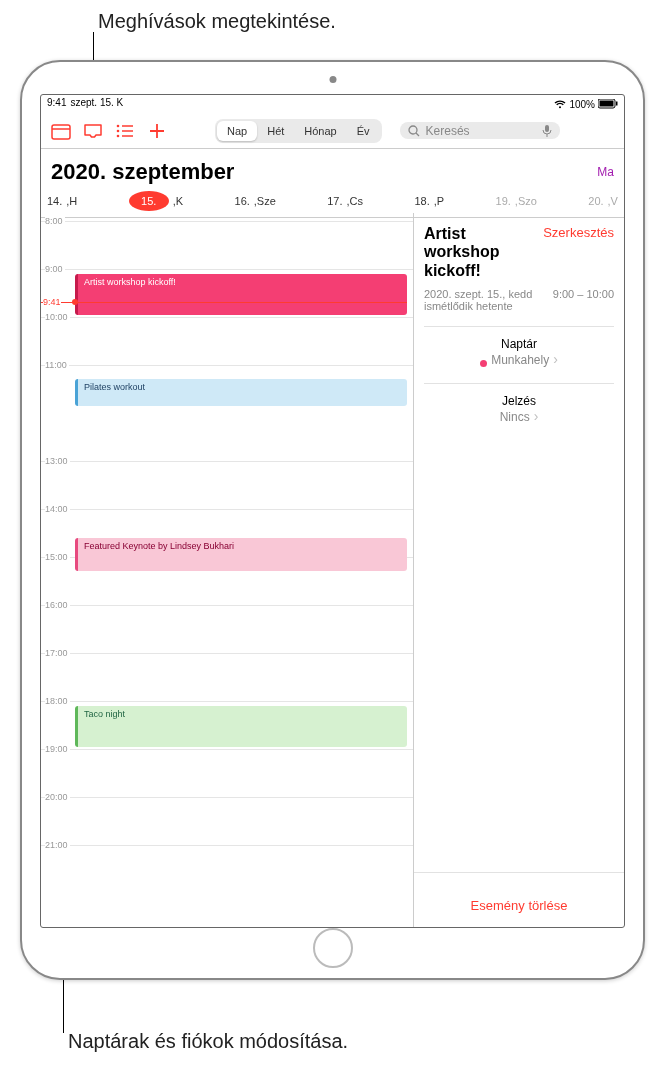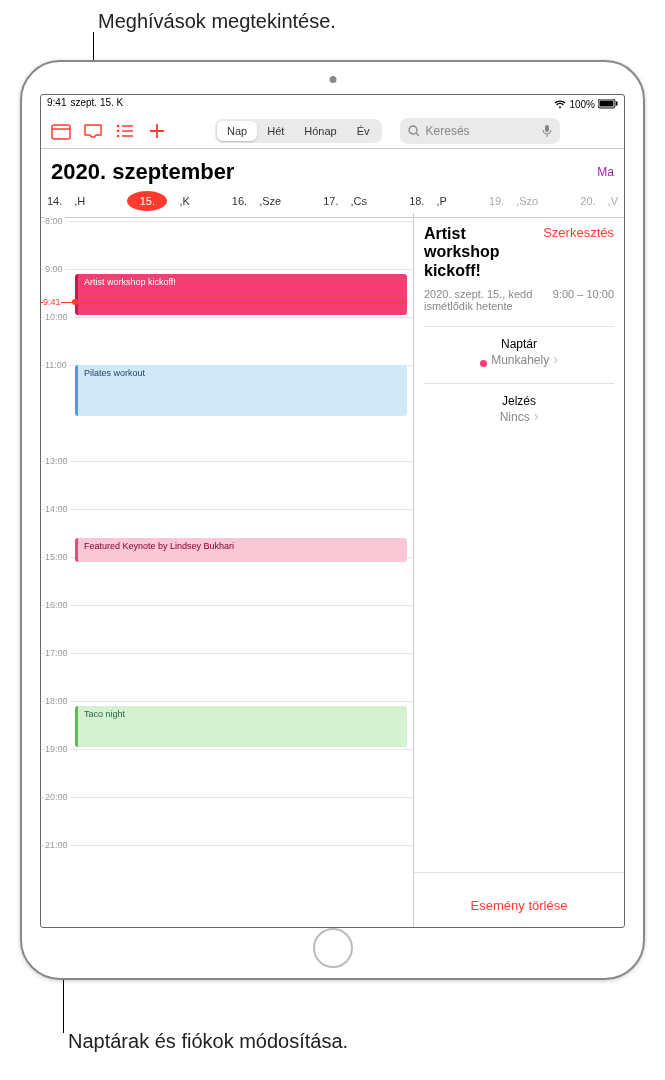--- a/index.html
+++ b/index.html
@@ -80,41 +80,41 @@
     padding: 2px; margin-left: 40px;
   }
   .seg-btn {
     font-size: 11px; padding: 4px 10px; border-radius: 6px;
     color: #333;
   }
   .seg-btn.active { background: #fff; box-shadow: 0 1px 2px rgba(0,0,0,0.2); }
   .search {
     flex: 1; margin-left: 14px;
     background: #eaeaea; border-radius: 8px;
-    height: 26px; display: flex; align-items: center; padding: 0 8px;
+    height: 17px; display: flex; align-items: center; padding: 0 8px;
     color: #888; font-size: 12px; gap: 6px;
     max-width: 160px;
   }
   .mic { margin-left: auto; }
   
   .header {
     display: flex; justify-content: space-between; align-items: center;
     padding: 10px 10px 4px 10px;
   }
   .month-title { font-size: 22px; font-weight: 700; }
   .today-link { color: #a21caf; font-size: 12px; }
   
   .week {
     display: flex; justify-content: space-between;
     padding: 2px 6px 6px 6px;
     border-bottom: 1px solid #ccc;
     font-size: 11px;
     color: #333;
   }
-  .day-head { display: flex; align-items: center; gap: 12px; }
+  .day-head { display: flex; align-items: center; gap: 4px; }
   .day-head.weekend { color: #aaa; }
   .day-num.selected {
     background: #ff3b30; color: #fff; border-radius: 50%;
     width: 40px; height: 20px; display: inline-flex;
     align-items: center; justify-content: center;
   }
   
   .content {
     position: absolute;
     top: 118px;
@@ -350,22 +350,22 @@
           <div class="hour-row" style="top: 536px;">
             <span class="hour-label">19:00</span>
           </div>
           <div class="hour-row" style="top: 584px;">
             <span class="hour-label">20:00</span>
           </div>
           <div class="hour-row" style="top: 632px;">
             <span class="hour-label">21:00</span>
           </div>
           <div class="event ev-pink" style="top: 60.8px; height: 41.2px;">Artist workshop kickoff!</div>
-          <div class="event ev-blue" style="top: 152px; height: 51px;">Pilates workout</div>
-          <div class="event ev-rose" style="top: 324.8px; height: 24px;">Featured Keynote by Lindsey Bukhari</div>
+          <div class="event ev-blue" style="top: 166px; height: 27px;">Pilates workout</div>
+          <div class="event ev-rose" style="top: 324.8px; height: 33px;">Featured Keynote by Lindsey Bukhari</div>
           <div class="event ev-green" style="top: 492.8px; height: 41.2px;">Taco night</div>
           <div class="now-line" style="top: 88.8px;"></div>
           <div class="now-dot" style="top: 88.8px;"></div>
           <div class="now-time" style="top: 88.8px;">9:41</div>
         </div>
 
       <div class="detail">
         <div class="detail-header">
           <div class="detail-title">Artist workshop kickoff!</div>
           <div class="edit-link">Szerkesztés</div>

